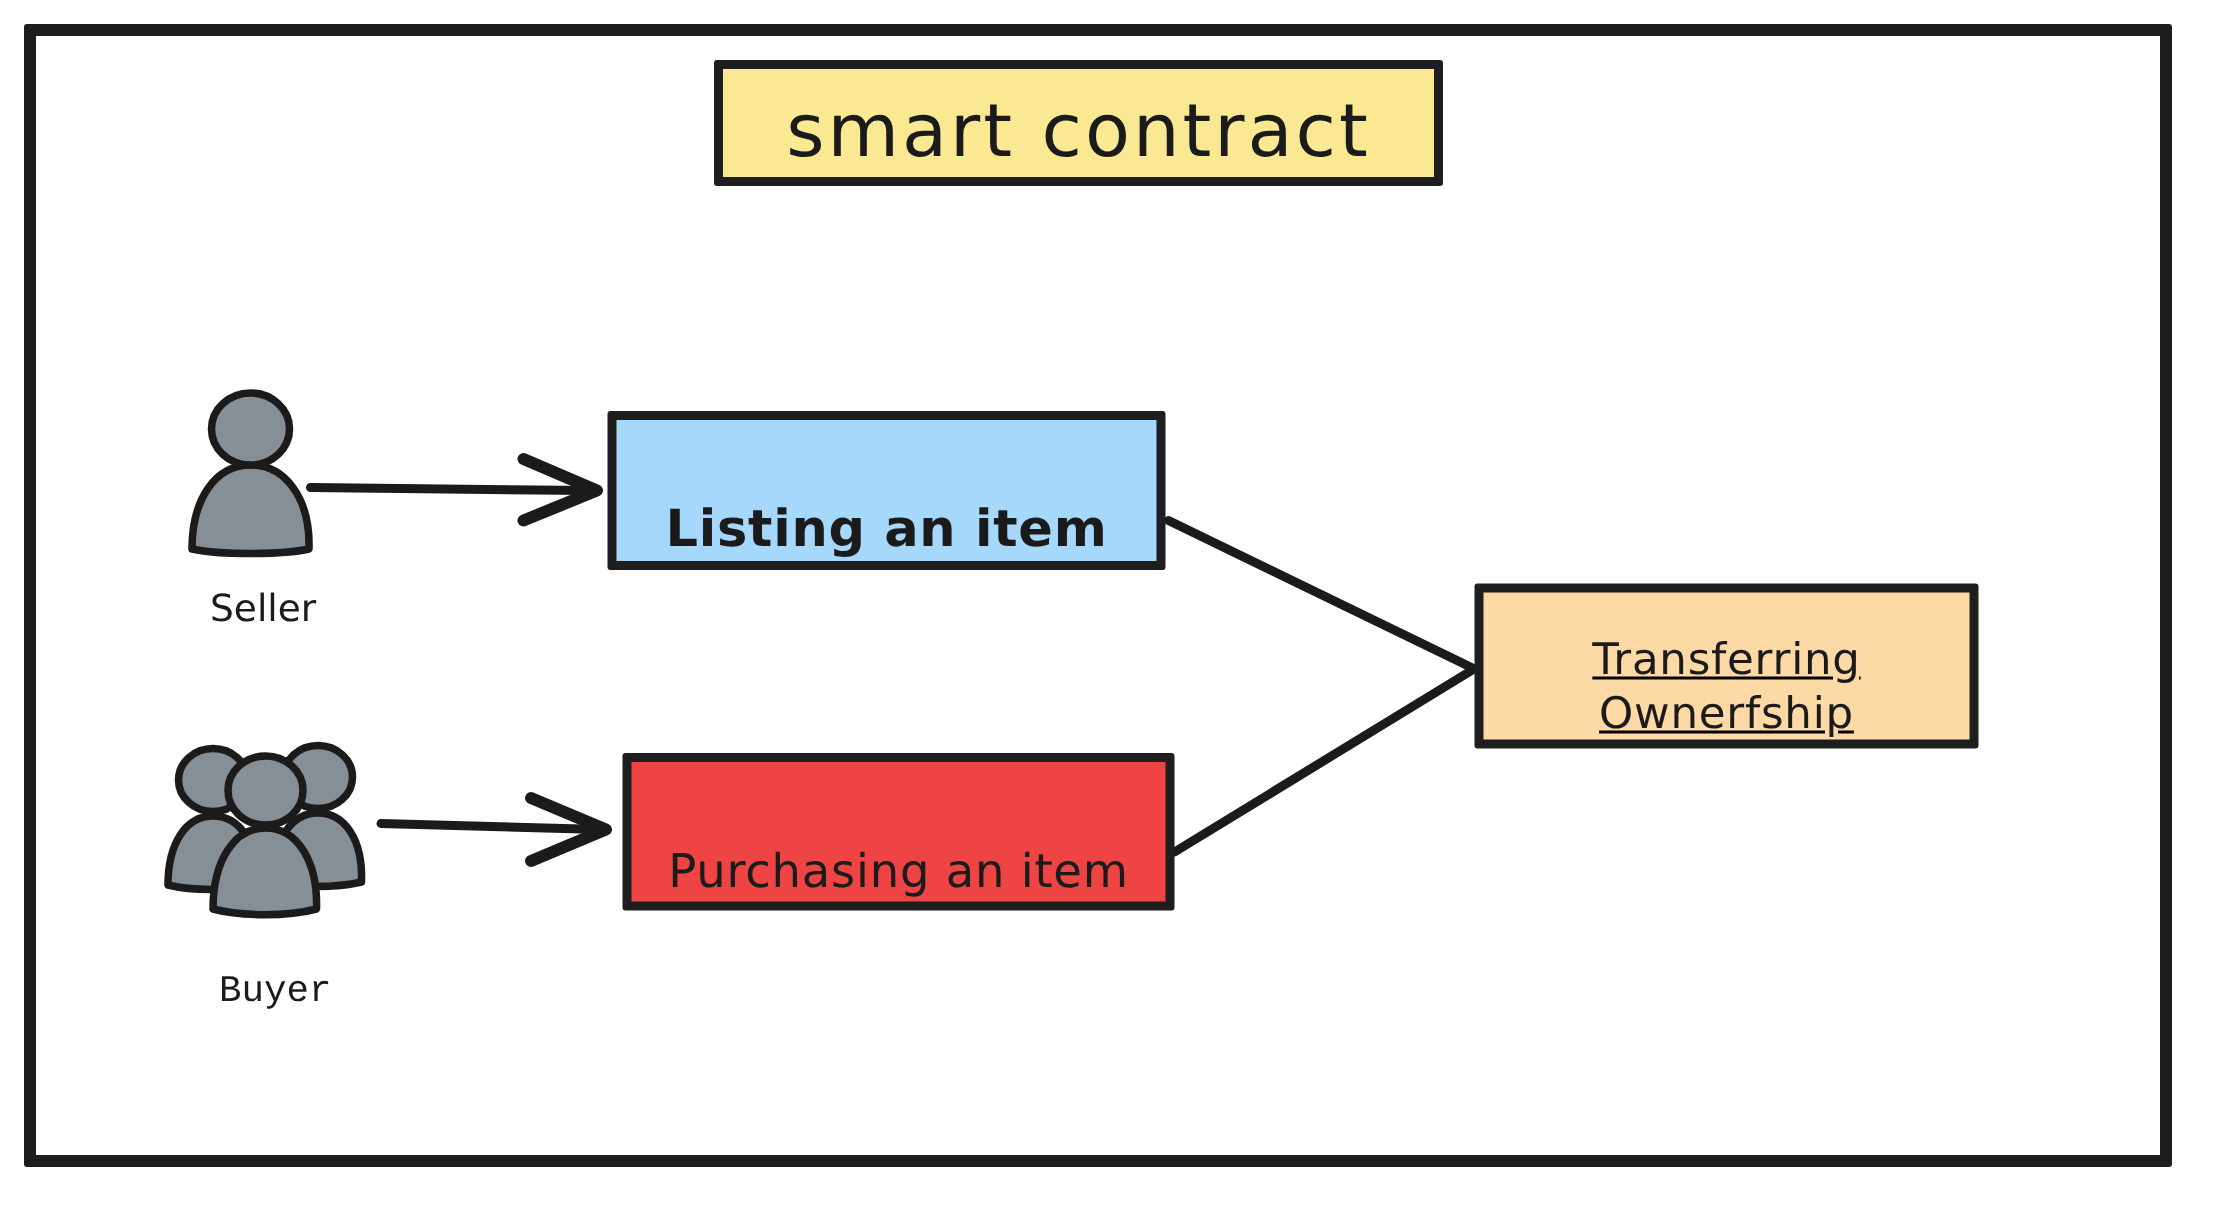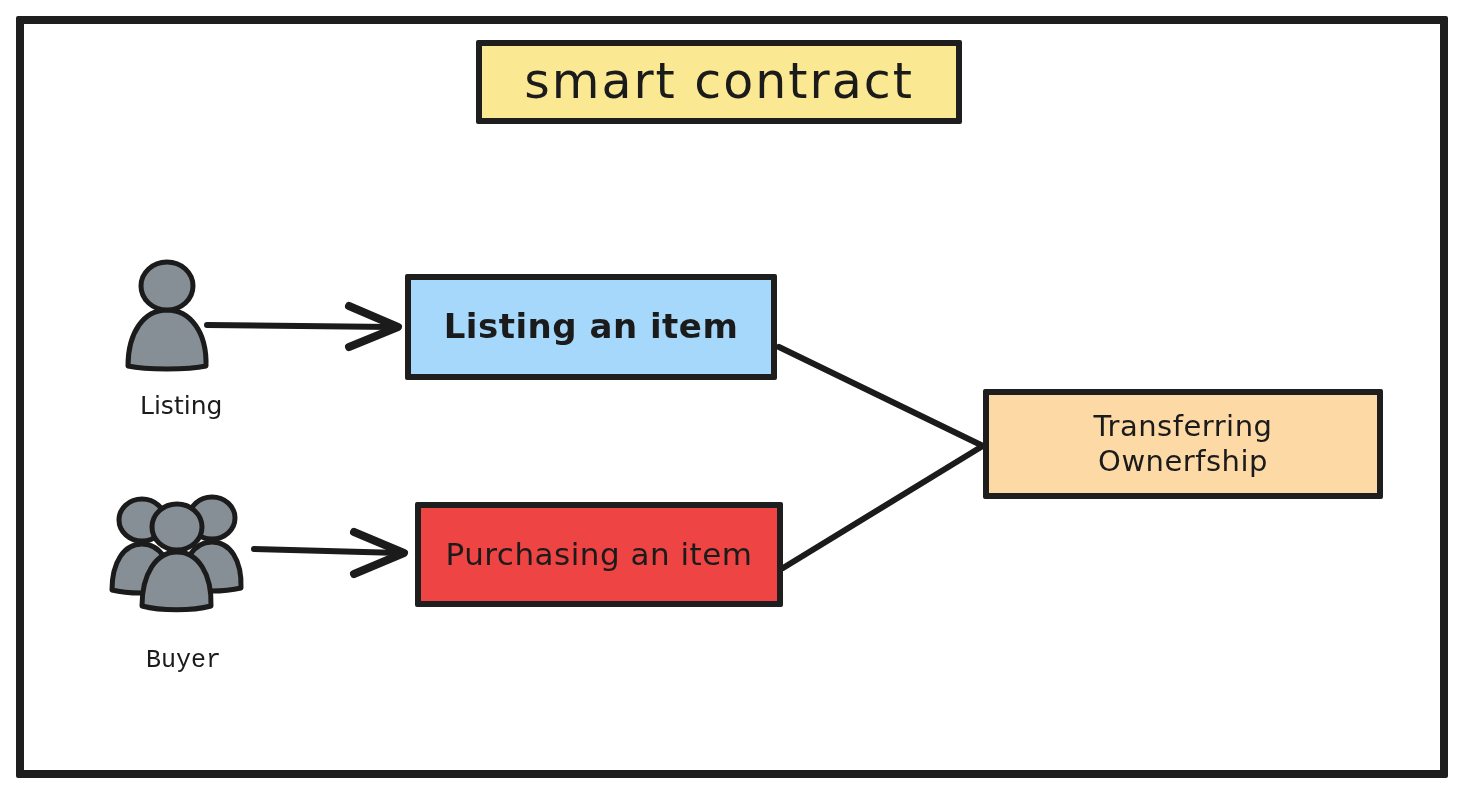--- a/index.html
+++ b/index.html
@@ -27,21 +27,21 @@
     border: 8px solid #1e1e1e;
     box-sizing: border-box;
     border-radius: 2px;
   }
   
   .node {
     position: absolute;
     box-sizing: border-box;
     border: 6px solid #1e1e1e;
     display: flex;
-    align-items: center;
+    align-items: flex-end;
     justify-content: center;
     text-align: center;
     border-radius: 2px;
   }
   .node-label {
     font-family: "DejaVu Sans", sans-serif;
     color: #1b1b1b;
     letter-spacing: 0.5px;
     line-height: 1.22;
     white-space: pre-line;
@@ -73,23 +73,24 @@
     top: 502px;
     width: 368px;
     height: 105px;
     background: #ef4444;
   }
   #node-purchasing .node-label { font-size: 31px; }
   
   #node-transfer {
     left: 983px;
     top: 389px;
-    width: 400px;
+    width: 336px;
     height: 110px;
     background: #fdd9a5;
+    text-decoration: underline;
   }
   #node-transfer .node-label { font-size: 29px; }
 
   
   .actor {
     position: absolute;
   }
   #actor-seller { left: 104px; top: 258px; width: 140px; height: 180px; }
   #actor-buyer  { left: 104px; top: 484px; width: 170px; height: 200px; }
   .actor-label {
@@ -170,21 +171,21 @@
   <div class="node" id="node-transfer">
     <span class="node-label">Transferring
 Ownerfship</span>
   </div>
 
   <div class="actor" id="actor-seller">
     <svg width="140" height="130" viewBox="0 0 140 130" xmlns="http://www.w3.org/2000/svg">
       <path class="person-body" d="M24 108 C24 74 40 52 63 52 C86 52 103 74 102 108 C84 112 42 112 24 108 Z"></path>
       <ellipse class="person-head" cx="63" cy="28" rx="26" ry="24"></ellipse>
     </svg>
-    <span class="actor-label" id="label-seller">Listing</span>
+    <span class="actor-label" id="label-seller">Seller</span>
   </div>
 
   <div class="actor" id="actor-buyer">
     <svg width="170" height="150" viewBox="0 0 170 150" xmlns="http://www.w3.org/2000/svg">
 
       <path class="person-body" d="M8 106 C8 78 20 60 38 60 C56 60 68 78 67 106 C50 110 24 110 8 106 Z"></path>
       <ellipse class="person-head" cx="38" cy="36" rx="23" ry="21"></ellipse>
 
       <path class="person-body" d="M78 104 C78 76 90 58 108 58 C126 58 138 76 137 104 C120 108 94 108 78 104 Z"></path>
       <ellipse class="person-head" cx="108" cy="34" rx="23" ry="21"></ellipse>

